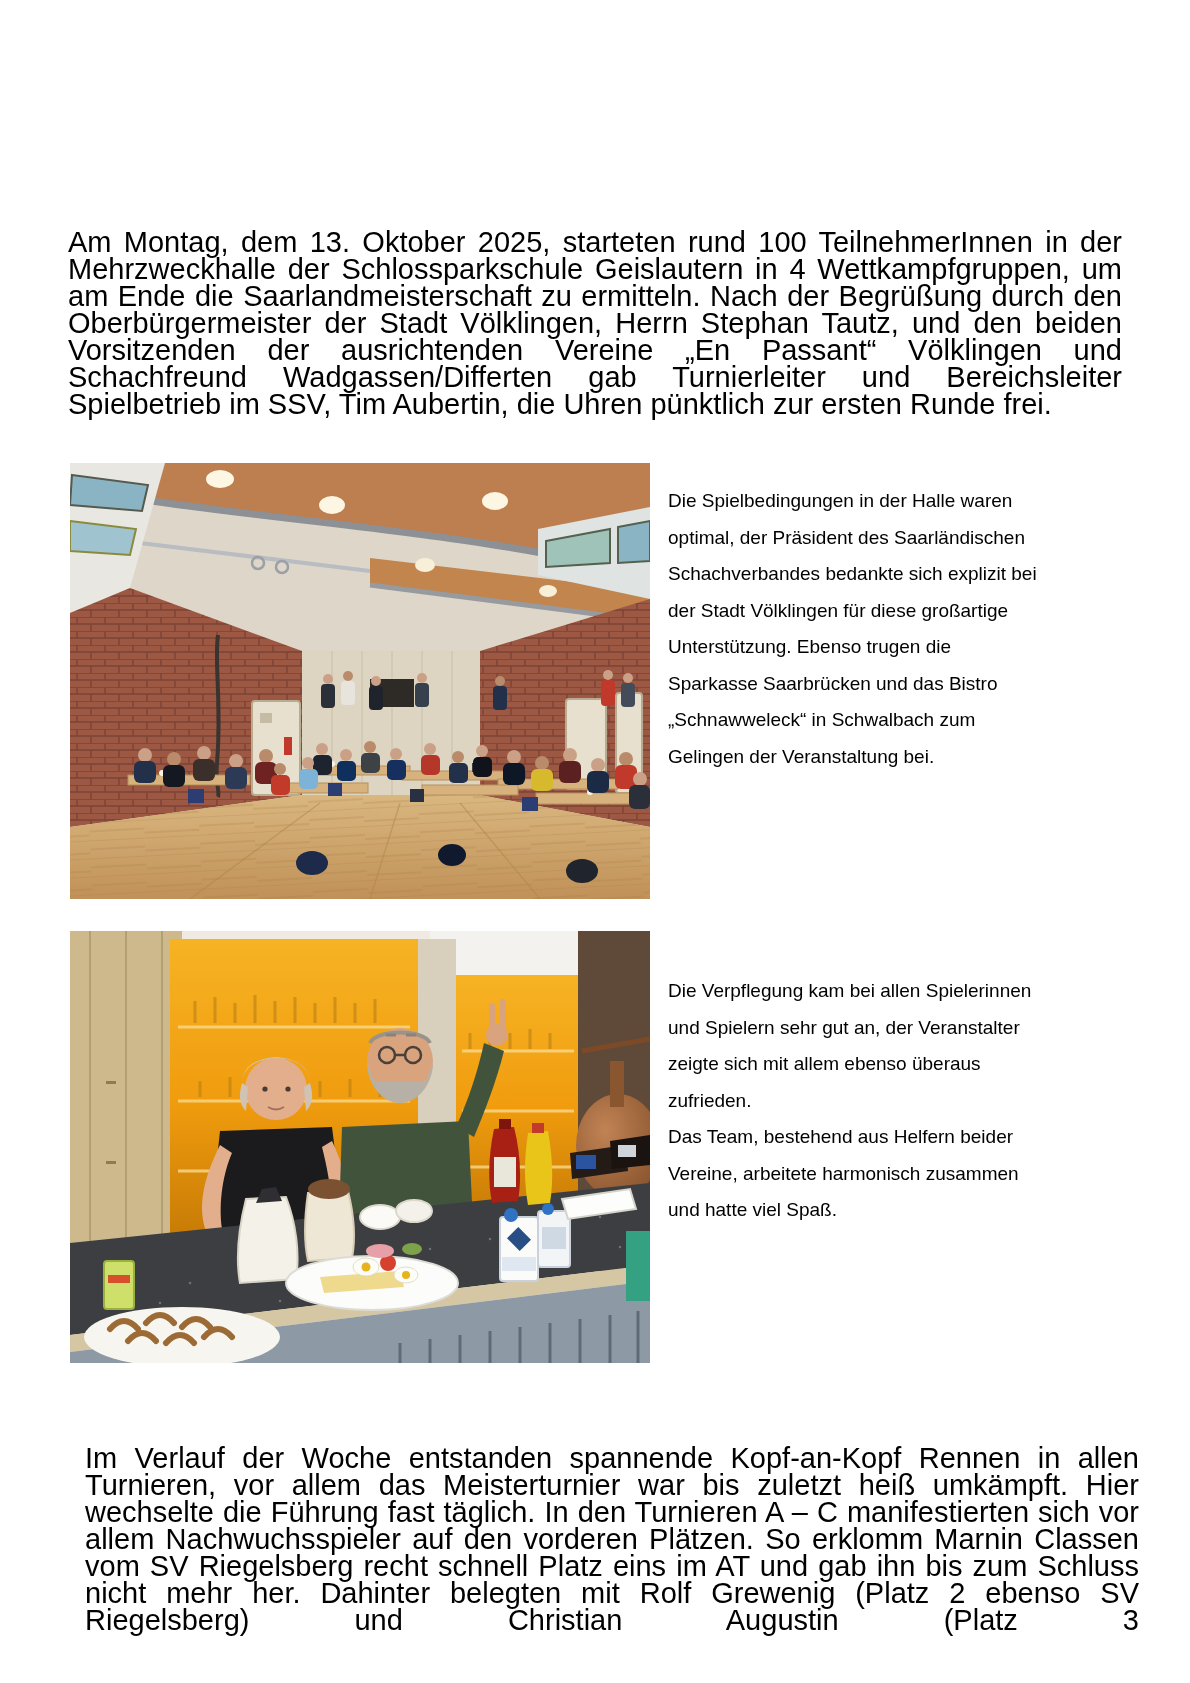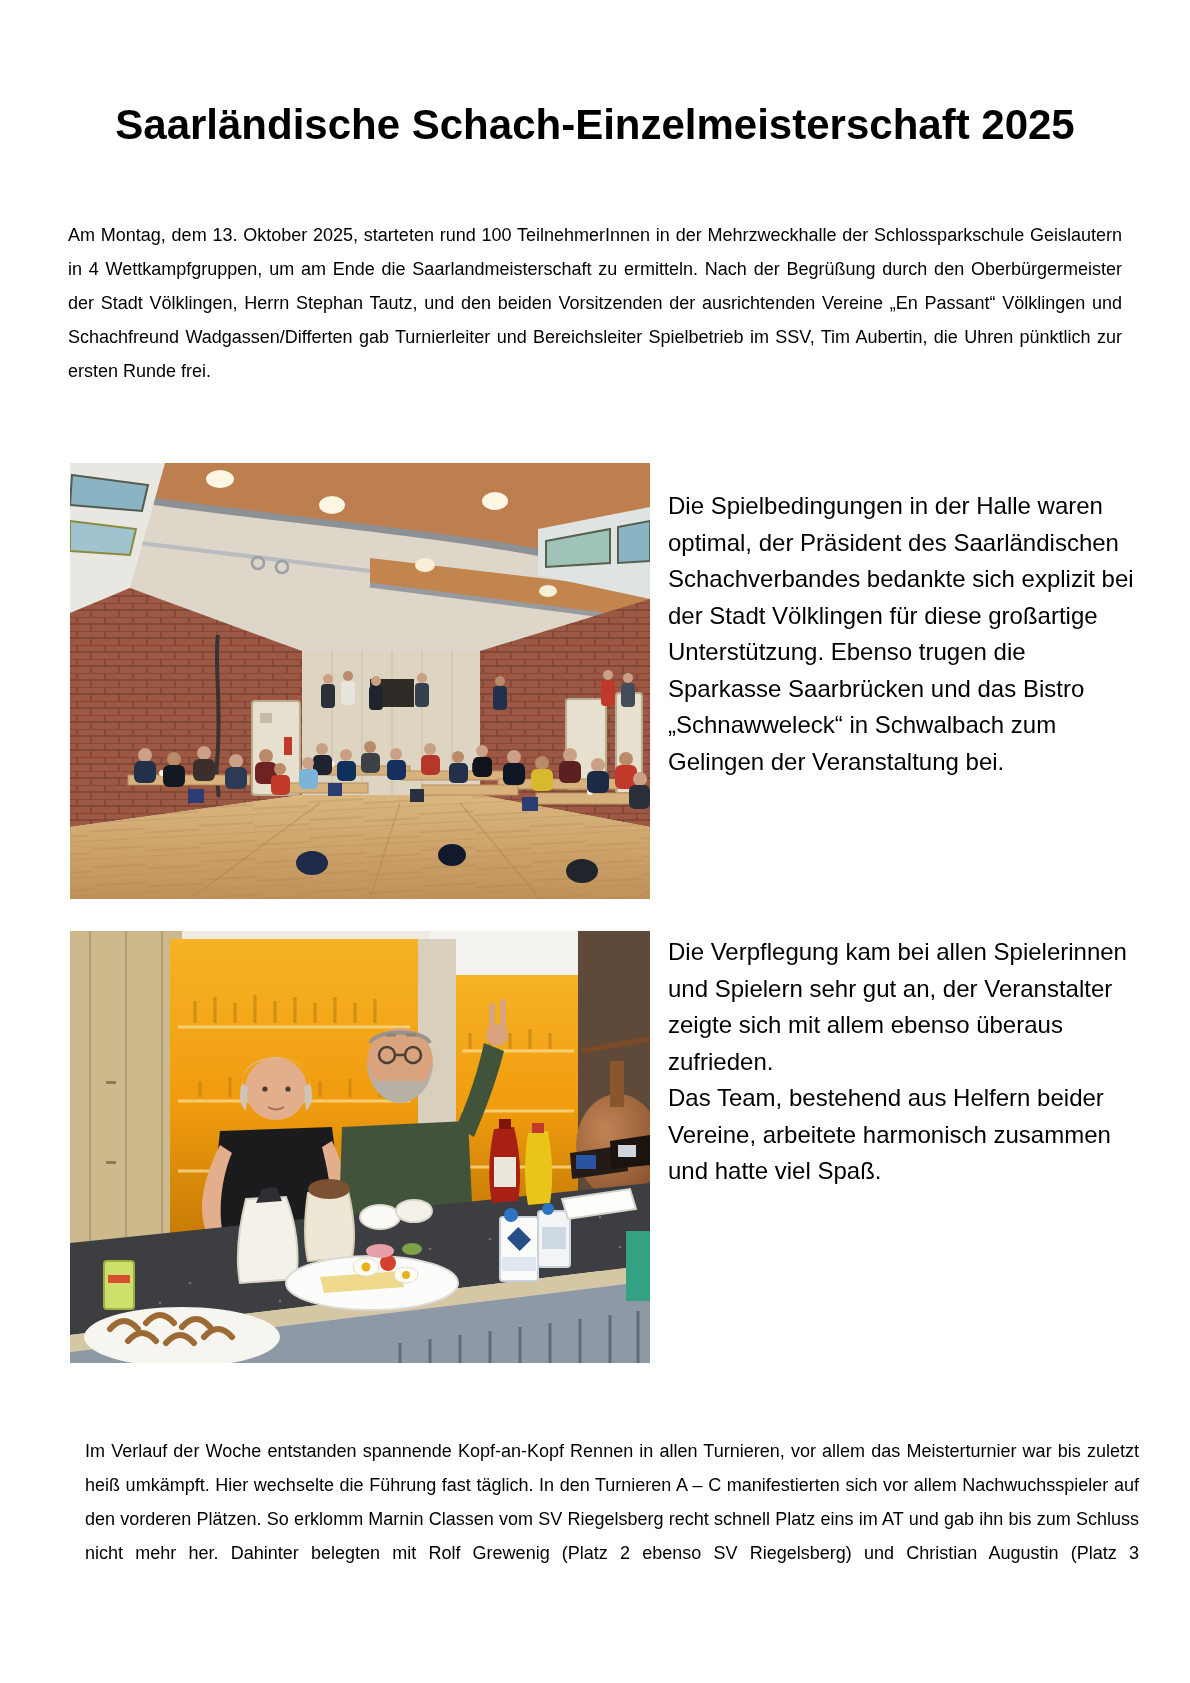--- a/index.html
+++ b/index.html
@@ -16,64 +16,63 @@
     position:absolute;
     left:0; right:0;
     top:72px;
     text-align:center;
     font-size:42px;
     font-weight:bold;
     line-height:50px;
     letter-spacing:0;
   }
   .bodytext{
-    font-size:18px;
-    line-height:34px;
+    font-size:29px;
+    line-height:27px;
   }
   .intro{
     position:absolute;
     left:68px;
     width:1054px;
     top:200px;
     text-align:justify;
   }
   .outro{
     position:absolute;
     left:85px;
     width:1054px;
     top:1416px;
     text-align:justify;
     text-align-last:justify;
   }
   .caption{
     position:absolute;
     left:668px;
     width:500px;
-    font-size:24px;
+    font-size:19px;
     line-height:36.5px;
     white-space:pre-line;
   }
   .cap1{ top:464px; }
-  .cap2{ top:918px;margin-top:16px; }
+  .cap2{ top:957px;margin-top:16px; }
   .figure{
     position:absolute;
     left:70px;
     overflow:hidden;
     background:#ddd;
   }
   .fig1{ top:463px; width:580px; height:436px; }
   .fig2{ top:931px; width:580px; height:432px; }
   .figure svg{ display:block; }
 </style>
 </head>
 <body>
 
 <div class="page">
 
-  <h1 class="title">Saarländische Schach-Einzelmeisterschaft 2025</h1>
 
   <p class="bodytext intro">Am Montag, dem 13. Oktober 2025, starteten rund 100 TeilnehmerInnen in der Mehrzweckhalle der Schlossparkschule Geislautern in 4 Wettkampfgruppen, um am Ende die Saarlandmeisterschaft zu ermitteln. Nach der Begrüßung durch den Oberbürgermeister der Stadt Völklingen, Herrn Stephan Tautz, und den beiden Vorsitzenden der ausrichtenden Vereine „En Passant“ Völklingen und Schachfreund Wadgassen/Differten gab Turnierleiter und Bereichsleiter Spielbetrieb im SSV, Tim Aubertin, die Uhren pünktlich zur ersten Runde frei.</p>
 
   <div class="figure fig1" role="img" aria-label="Mehrzweckhalle mit vielen Schachspielern an Turniertischen">
     <svg width="580" height="436" viewBox="0 0 580 436" xmlns="http://www.w3.org/2000/svg">
       <defs>
         <pattern id="brick" width="28" height="14" patternUnits="userSpaceOnUse">
           <rect width="28" height="14" fill="#9d5843"></rect>
           <path d="M0 0 H28 M0 7 H28 M7 0 V7 M21 7 V14" stroke="#7c4234" stroke-width="1.4"></path>
         </pattern>

